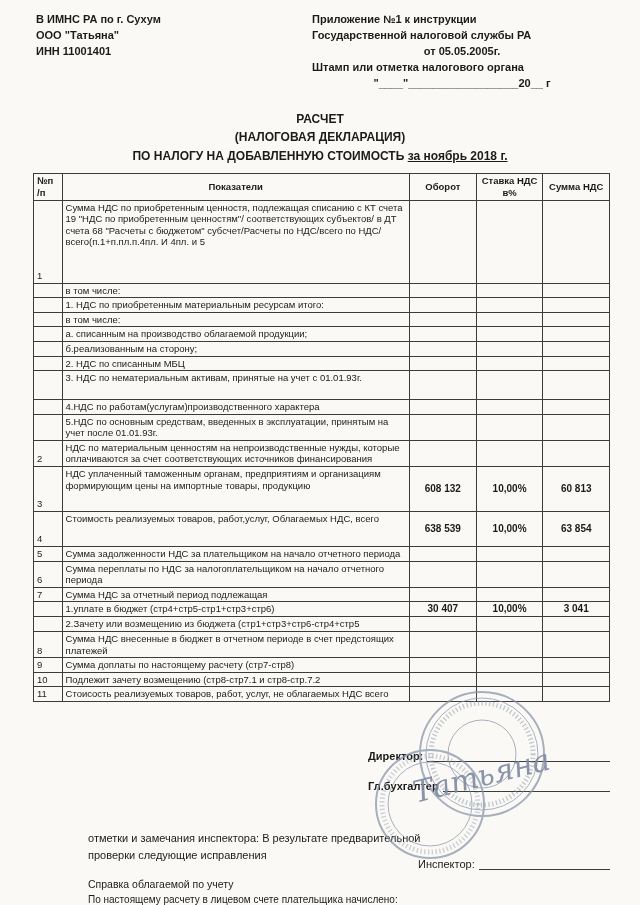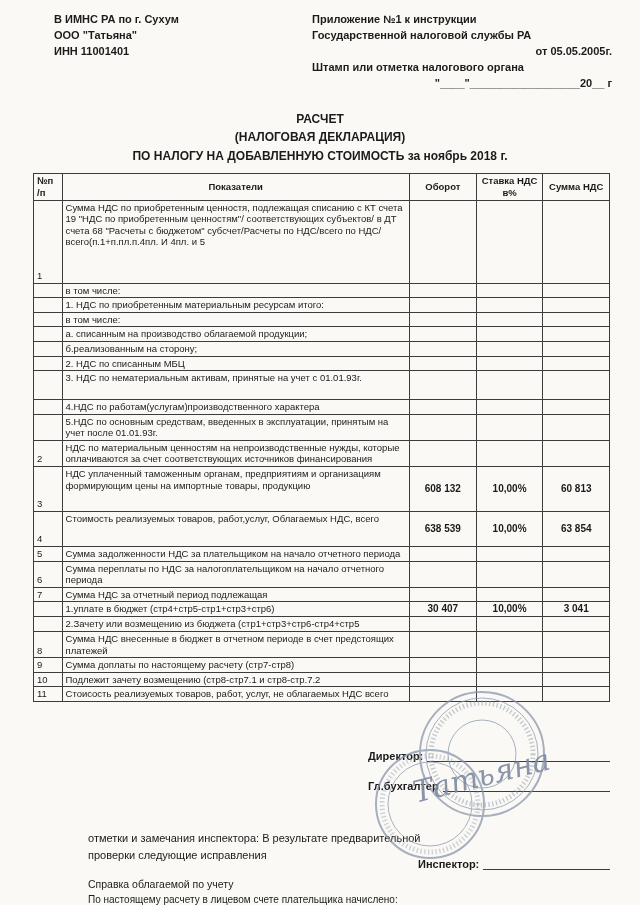--- a/index.html
+++ b/index.html
@@ -1,42 +1,42 @@
 <!DOCTYPE html>
 <html><head>
 <meta charset="utf-8">
 <style>
   html,body{margin:0;padding:0}
   body{background:#8f8f8f;font-family:"Liberation Sans","DejaVu Sans",sans-serif;}
   .page{position:relative;width:640px;height:905px;margin:0 auto;background:#faf9f5;color:#1b1b1b;overflow:hidden;box-shadow:0 0 10px rgba(0,0,0,.45)}
-  .hdr{display:flex;justify-content:space-between;padding:12px 28px 0 54px;font-size:11px;font-weight:bold;line-height:1.45}
+  .hdr{display:flex;justify-content:space-between;padding:12px 28px 0 36px;font-size:11px;font-weight:bold;line-height:1.45}
   .hdr-right{width:300px;text-align:left}
-  .al-r{text-align:right}
+  .al-r{text-align:center}
   .title{text-align:center;font-weight:bold;font-size:12px;margin-top:18px;line-height:1.55}
-  .title .period{}
+  .title .period{text-decoration:underline}
   table{border-collapse:collapse;margin:8px 0 16px 33px;width:577px;font-size:9.5px;line-height:1.22}
   td,th{border:1px solid #3c3c3c;padding:1px 3px;vertical-align:top}
   th{font-weight:bold;vertical-align:middle;text-align:center}
   th.h-num{width:22px;text-align:left;vertical-align:top}
   th.h-text{width:356px}
   th.h-val{width:62px}
   td.c-num{vertical-align:bottom;text-align:left}
   td.c-text{text-align:left}
   td.c-val{text-align:center;vertical-align:middle;font-weight:bold;font-size:10px}
   #rows tr:nth-child(1) td{height:80px}
   #rows tr:nth-child(8) td{height:26px}
   #rows tr:nth-child(12) td{height:42px}
   #rows tr:nth-child(13) td{height:32px}
   .sig{position:absolute;left:368px;width:242px;font-size:11px;font-weight:bold;z-index:2}
   .sig-row{display:flex;align-items:flex-end}
   .sig-line{flex:1;border-bottom:1px solid #3c3c3c;height:13px;margin-left:4px}
   .sig-director{top:748px}
   .sig-accountant{top:778px}
   .notes{position:absolute;left:88px;top:830px;width:340px;font-size:11px;line-height:1.5}
-  .insp{position:absolute;left:418px;top:856px;width:192px;font-size:11px;font-weight:bold}
+  .insp{position:absolute;left:418px;top:856px;width:192px;font-size:11px;font-weight:normal}
   .spravka{position:absolute;left:88px;top:878px;font-size:10.5px}
   .nachisleno{position:absolute;left:88px;top:894px;font-size:10px}
   .seal{position:absolute;left:356px;top:682px;z-index:3;pointer-events:none}
 </style>
 </head>
 <body>
 
 <div class="page">
 
   <div class="hdr">

